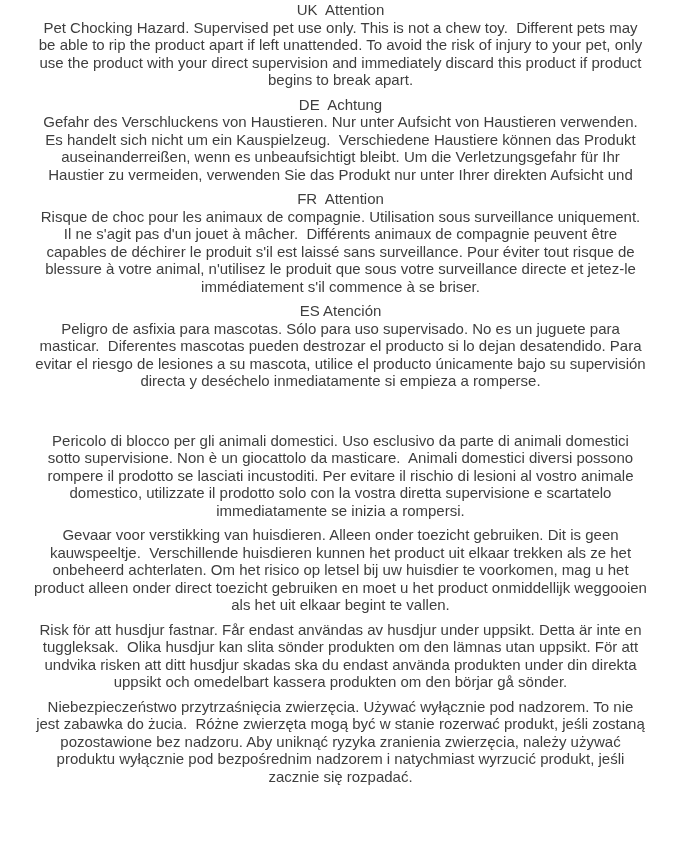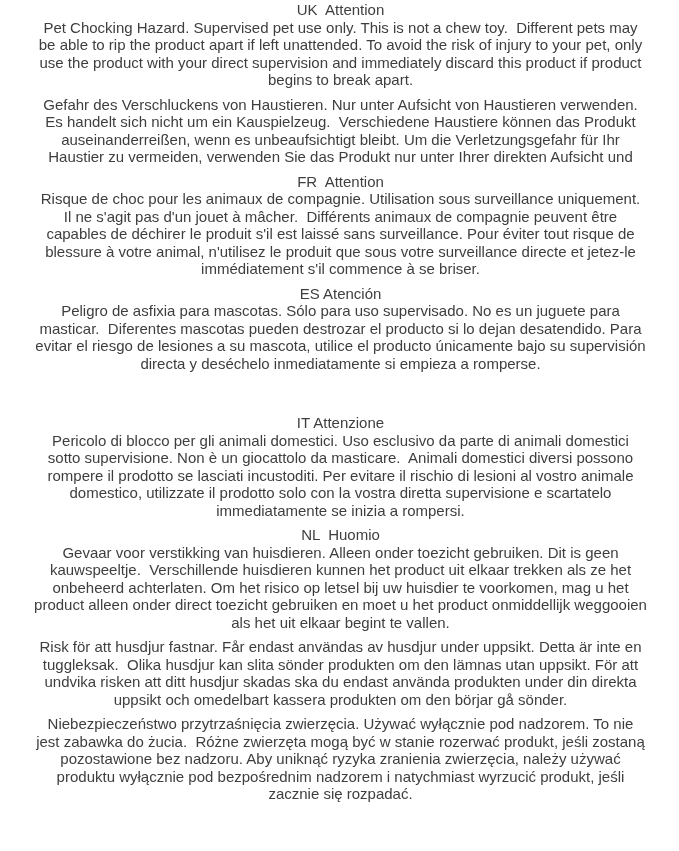--- a/index.html
+++ b/index.html
@@ -41,20 +41,21 @@
 
   <section class="warning-section">
     <div class="section-heading">UK  Attention</div>
     <div class="section-body">Pet Chocking Hazard. Supervised pet use only. This is not a chew toy.  Different pets may
 be able to rip the product apart if left unattended. To avoid the risk of injury to your pet, only
 use the product with your direct supervision and immediately discard this product if product
 begins to break apart.</div>
   </section>
 
   <section class="warning-section">
+    <div class="section-heading">DE  Achtung</div>
     <div class="section-body">Gefahr des Verschluckens von Haustieren. Nur unter Aufsicht von Haustieren verwenden.
 Es handelt sich nicht um ein Kauspielzeug.  Verschiedene Haustiere können das Produkt
 auseinanderreißen, wenn es unbeaufsichtigt bleibt. Um die Verletzungsgefahr für Ihr
 Haustier zu vermeiden, verwenden Sie das Produkt nur unter Ihrer direkten Aufsicht und</div>
   </section>
 
   <section class="warning-section">
     <div class="section-heading">FR  Attention</div>
     <div class="section-body">Risque de choc pour les animaux de compagnie. Utilisation sous surveillance uniquement.
 Il ne s'agit pas d'un jouet à mâcher.  Différents animaux de compagnie peuvent être
@@ -65,30 +66,28 @@
 
   <section class="warning-section">
     <div class="section-heading">ES Atención</div>
     <div class="section-body">Peligro de asfixia para mascotas. Sólo para uso supervisado. No es un juguete para
 masticar.  Diferentes mascotas pueden destrozar el producto si lo dejan desatendido. Para
 evitar el riesgo de lesiones a su mascota, utilice el producto únicamente bajo su supervisión
 directa y deséchelo inmediatamente si empieza a romperse.</div>
   </section>
 
   <section class="warning-section big-gap-before">
-    <div class="section-heading">IT Attenzione</div>
     <div class="section-body">Pericolo di blocco per gli animali domestici. Uso esclusivo da parte di animali domestici
 sotto supervisione. Non è un giocattolo da masticare.  Animali domestici diversi possono
 rompere il prodotto se lasciati incustoditi. Per evitare il rischio di lesioni al vostro animale
 domestico, utilizzate il prodotto solo con la vostra diretta supervisione e scartatelo
 immediatamente se inizia a rompersi.</div>
   </section>
 
   <section class="warning-section">
-    <div class="section-heading">NL  Huomio</div>
     <div class="section-body">Gevaar voor verstikking van huisdieren. Alleen onder toezicht gebruiken. Dit is geen
 kauwspeeltje.  Verschillende huisdieren kunnen het product uit elkaar trekken als ze het
 onbeheerd achterlaten. Om het risico op letsel bij uw huisdier te voorkomen, mag u het
 product alleen onder direct toezicht gebruiken en moet u het product onmiddellijk weggooien
 als het uit elkaar begint te vallen.</div>
   </section>
 
   <section class="warning-section">
     <div class="section-body">Risk för att husdjur fastnar. Får endast användas av husdjur under uppsikt. Detta är inte en
 tuggleksak.  Olika husdjur kan slita sönder produkten om den lämnas utan uppsikt. För att

